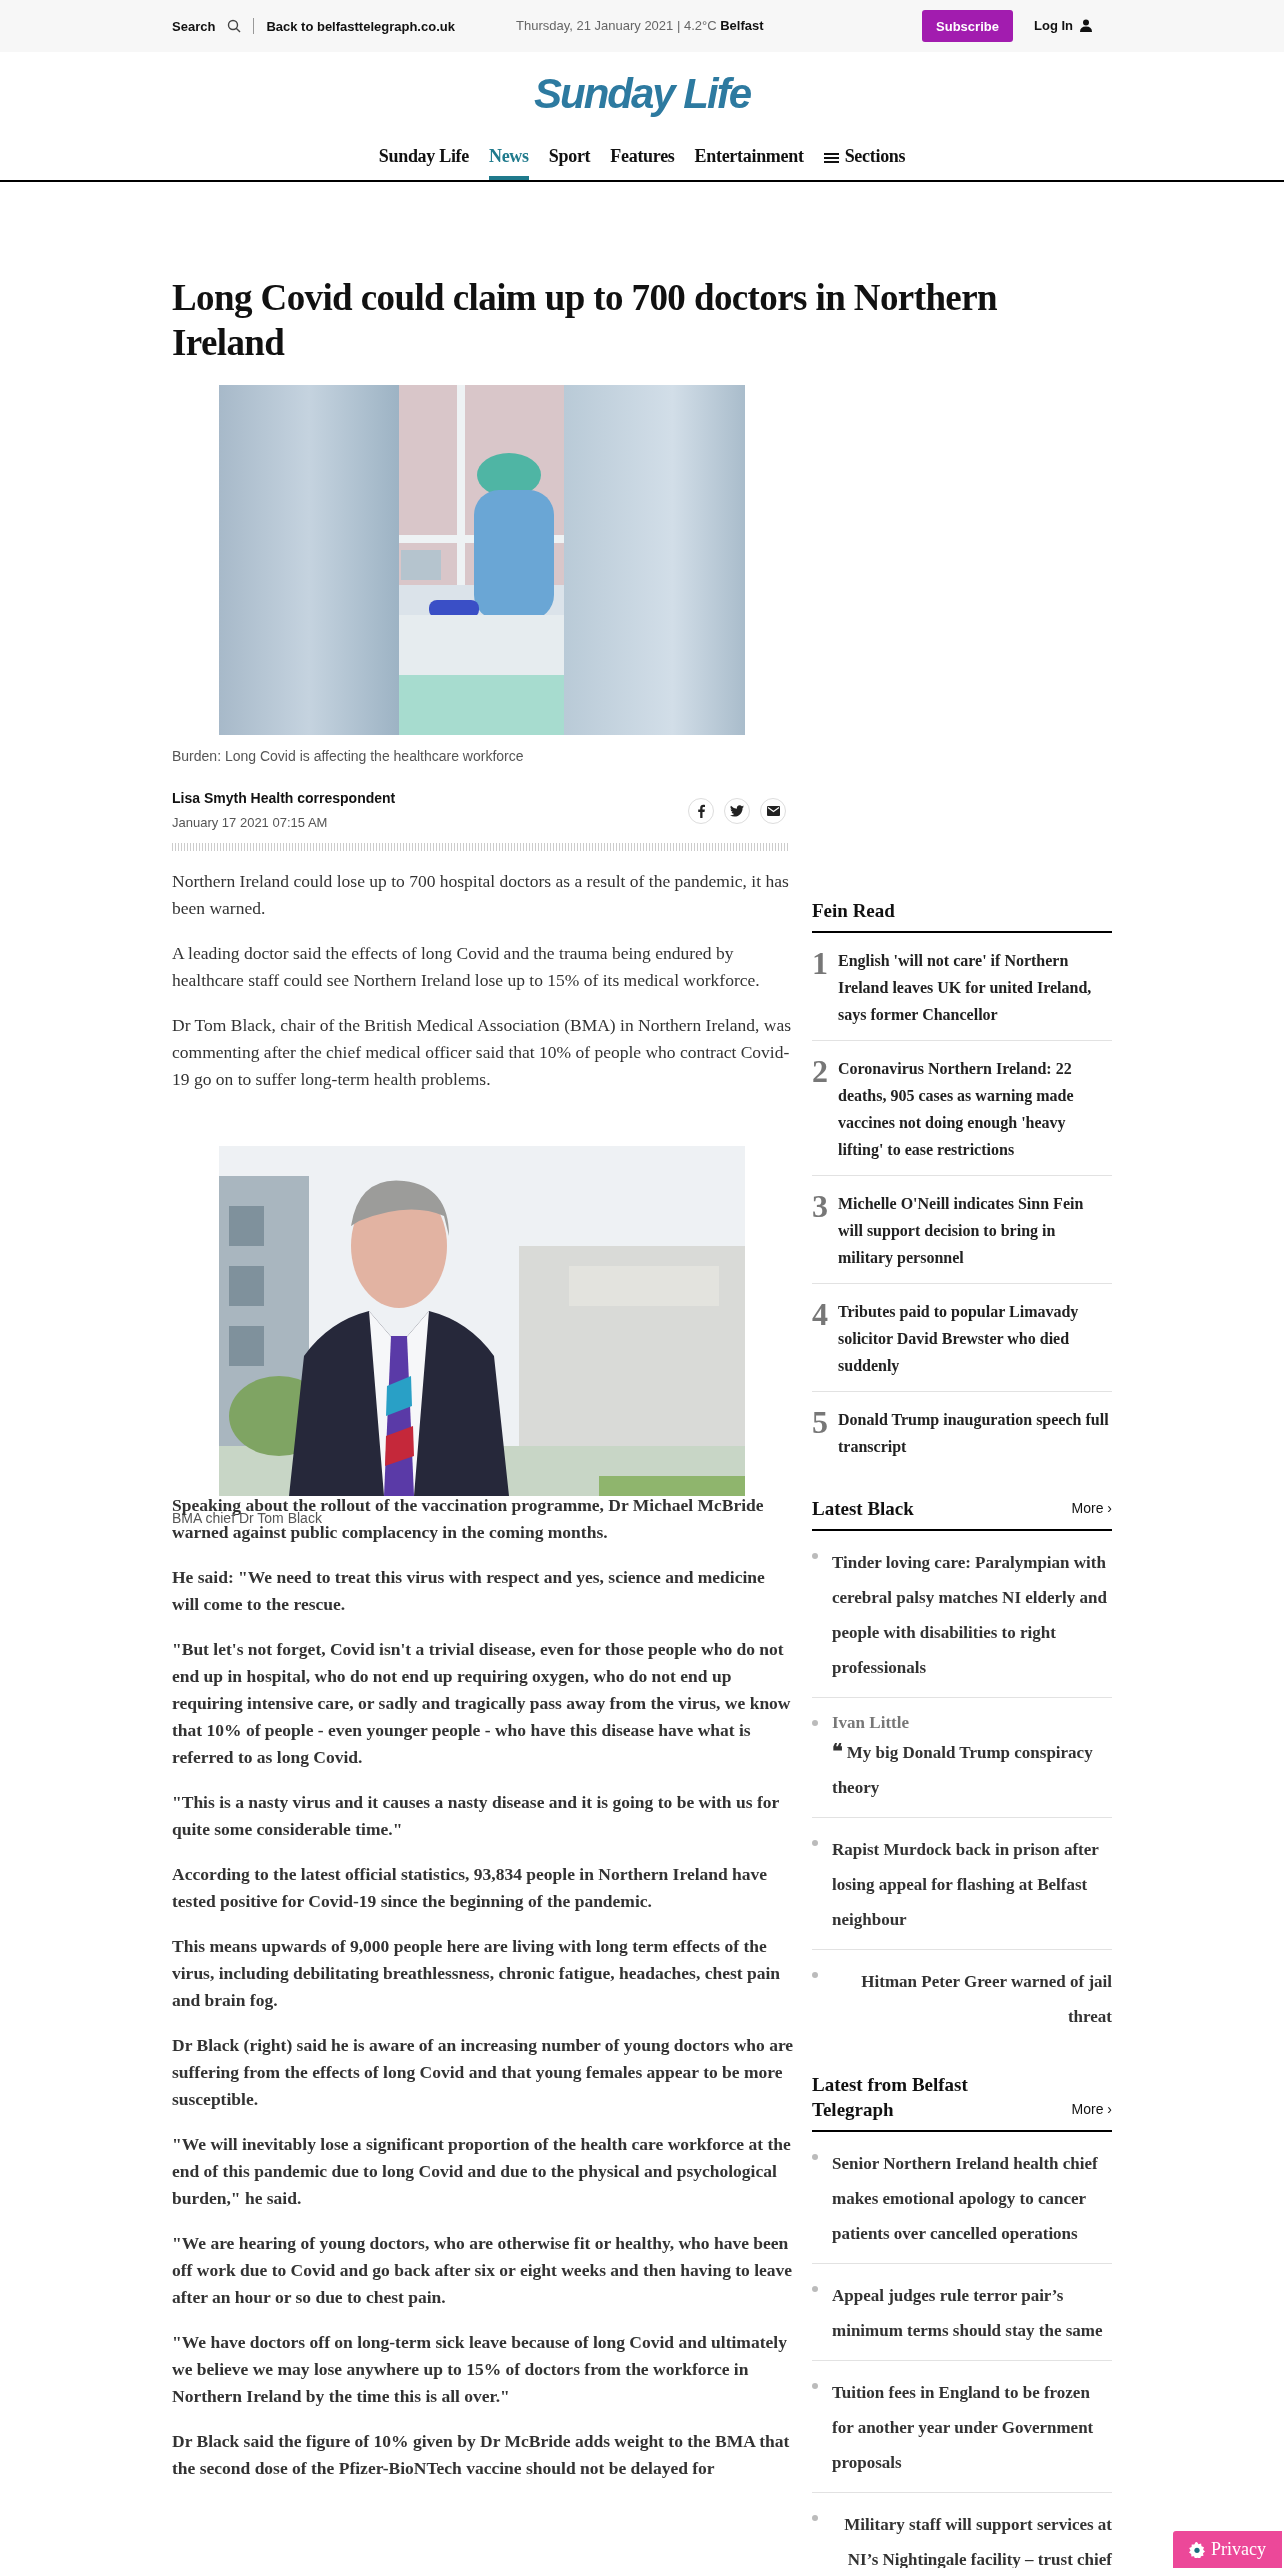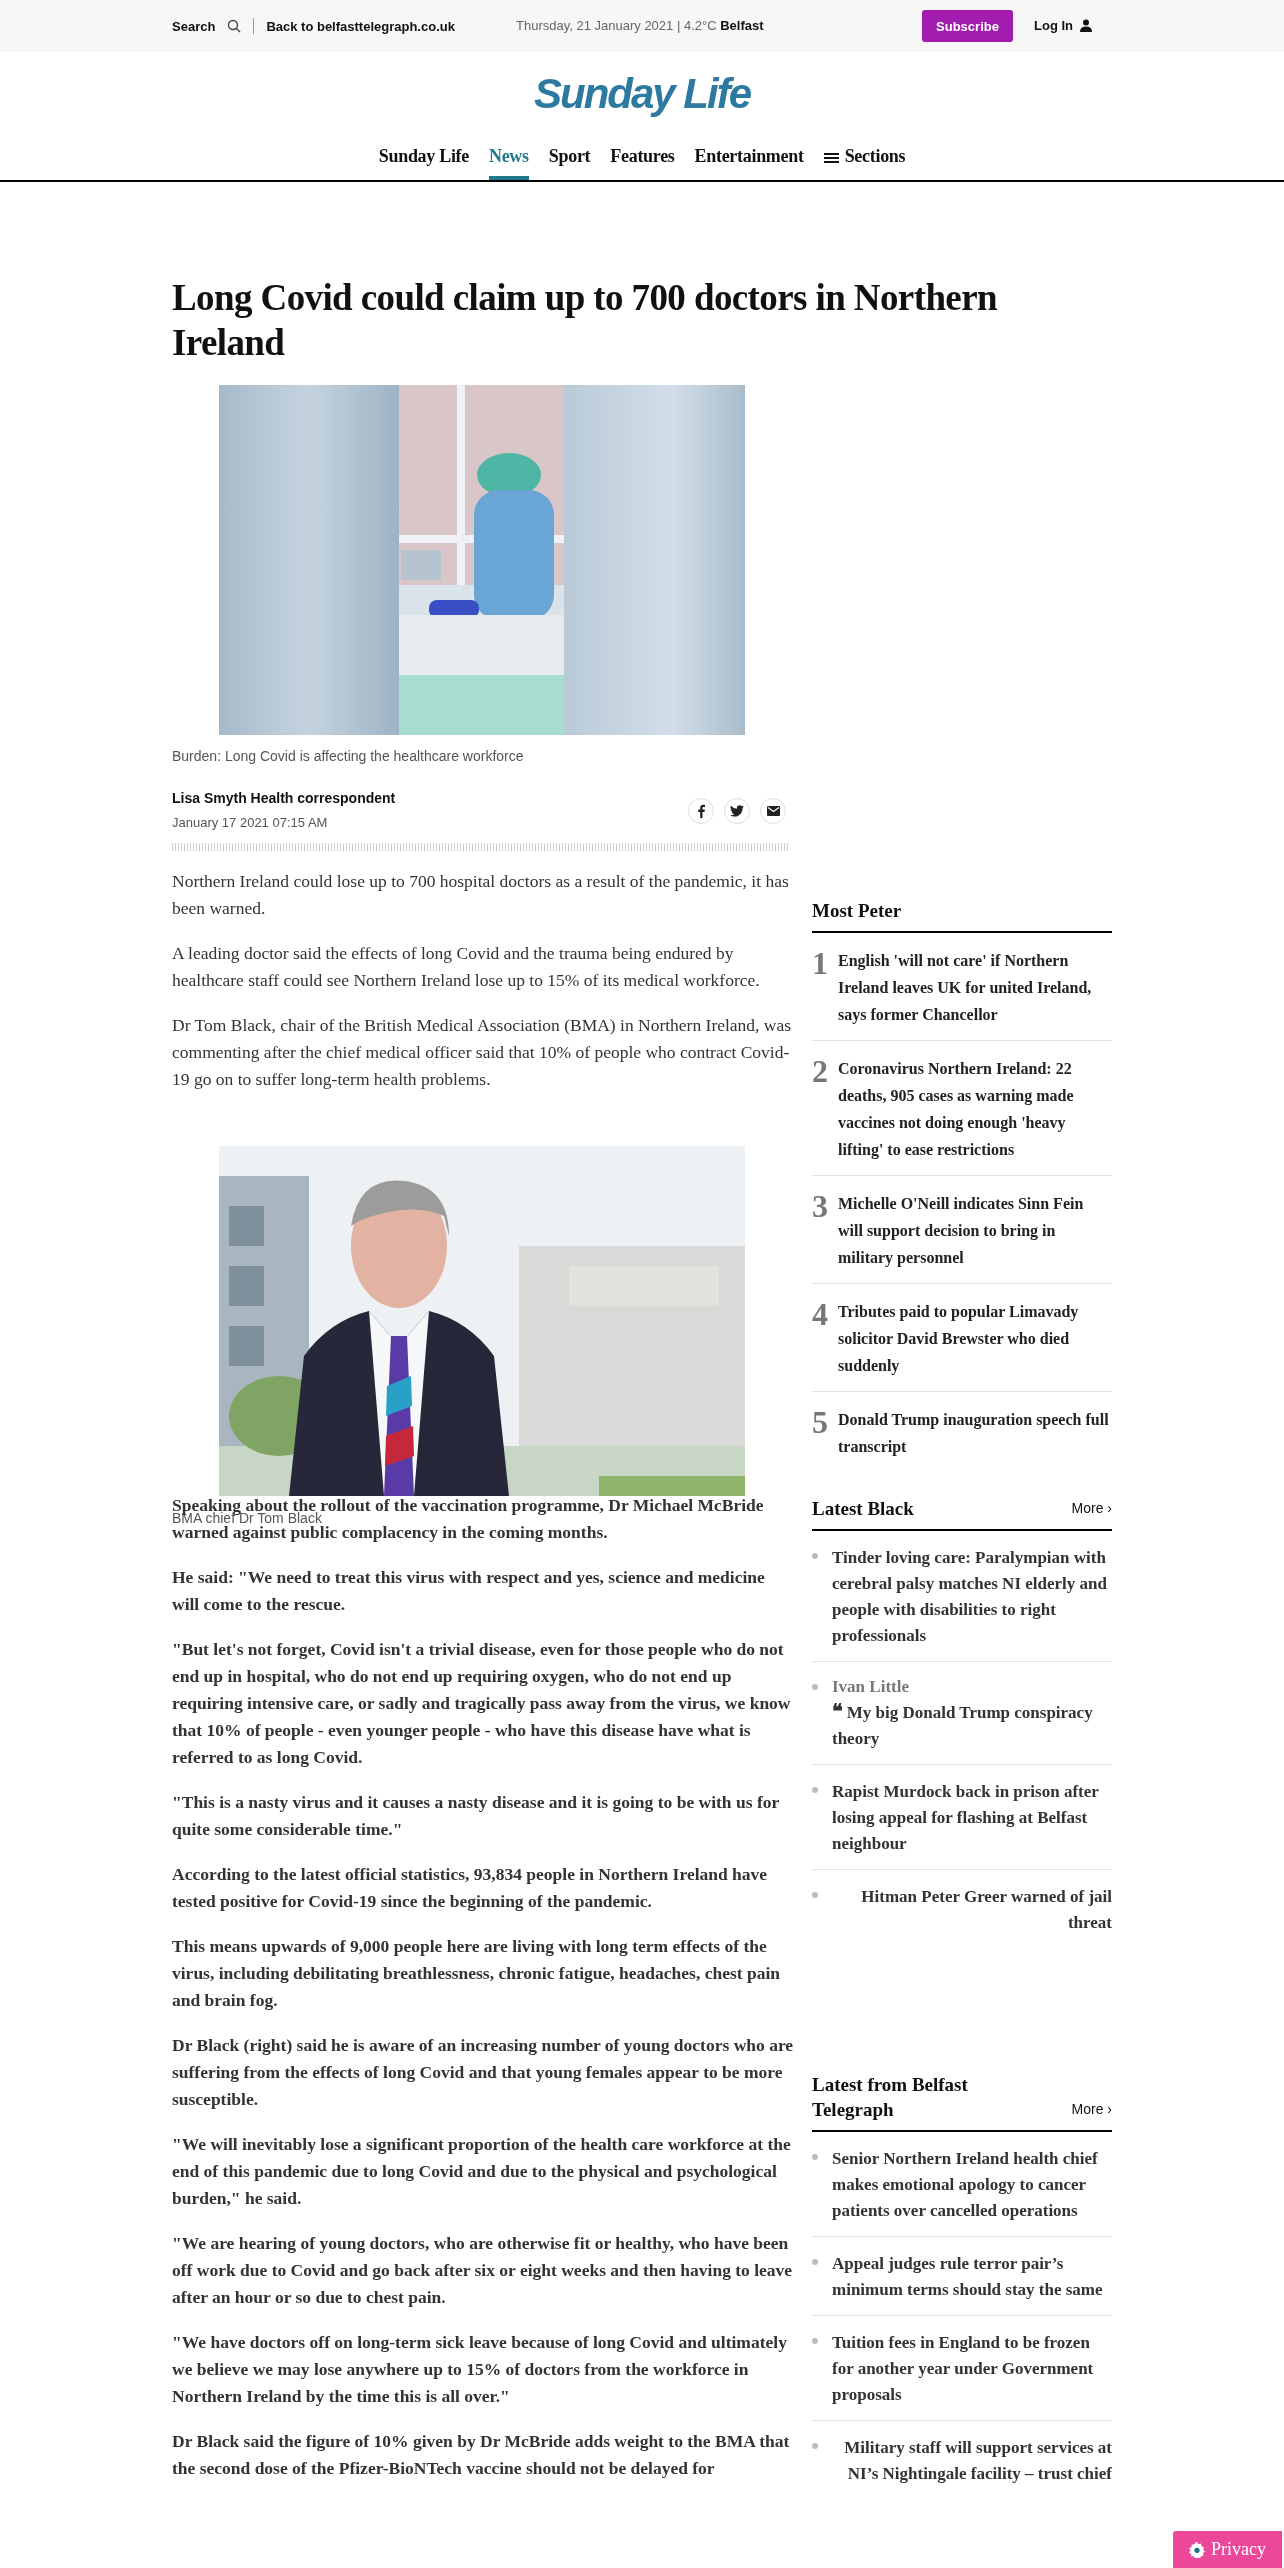--- a/index.html
+++ b/index.html
@@ -47,21 +47,21 @@
   .sidebar { position: absolute; left: 812px; width: 300px; font-family: "Liberation Serif", serif; }
   .side-head { font-weight: bold; font-size: 19px; color: #111; padding-bottom: 8px; border-bottom: 2px solid #000; display: flex; justify-content: space-between; align-items: flex-end; line-height: 25px; }
   .side-head .more { font-family: "Liberation Sans", sans-serif; font-weight: normal; font-size: 14px; color: #111; }
   .mr-item { display: flex; padding: 14px 0 12px; border-bottom: 1px solid #e2e2e2; }
   .mr-item:last-child { border-bottom: none; }
   .mr-num { font-size: 32px; color: #777; width: 26px; font-weight: bold; line-height: 32px; }
   .mr-text { font-weight: bold; font-size: 16px; line-height: 27px; color: #222; flex: 1; }
   .ln-item { display: flex; padding: 14px 0 12px; border-bottom: 1px solid #e2e2e2; }
   .ln-item.noborder { border-bottom: none; text-align: right; }
   .ln-dot { width: 6px; height: 6px; border-radius: 50%; background: #bbb; margin-top: 8px; margin-right: 14px; flex: none; }
-  .ln-text { font-weight: bold; font-size: 17px; line-height: 26px; color: #333; flex: 1; }
+  .ln-text { font-weight: bold; font-size: 17px; line-height: 35px; color: #333; flex: 1; }
   .ln-author { font-weight: bold; font-size: 17px; color: #777; line-height: 22px; }
   .quote-mark { font-size: 20px; margin-right: 4px; }
 
   .privacy-btn { position: absolute; left: 1173px; top: 2531px; width: 109px; height: 37px; background: #ec4899; color: #fff; font-family: "Liberation Serif", serif; font-size: 18px; display: flex; align-items: center; justify-content: center; border-radius: 3px 0 0 0; text-align: center; }
   .privacy-btn .gear { margin-right: 6px; }
 </style>
 </head>
 <body>
 
 <div class="topbar">
@@ -199,21 +199,21 @@
   <p>This means upwards of 9,000 people here are living with long term effects of the virus, including debilitating breathlessness, chronic fatigue, headaches, chest pain and brain fog.</p>
   <p>Dr Black (right) said he is aware of an increasing number of young doctors who are suffering from the effects of long Covid and that young females appear to be more susceptible.</p>
   <p>"We will inevitably lose a significant proportion of the health care workforce at the end of this pandemic due to long Covid and due to the physical and psychological burden," he said.</p>
   <p>"We are hearing of young doctors, who are otherwise fit or healthy, who have been off work due to Covid and go back after six or eight weeks and then having to leave after an hour or so due to chest pain.</p>
   <p>"We have doctors off on long-term sick leave because of long Covid and ultimately we believe we may lose anywhere up to 15% of doctors from the workforce in Northern Ireland by the time this is all over."</p>
   <p>Dr Black said the figure of 10% given by Dr McBride adds weight to the BMA that the second dose of the Pfizer-BioNTech vaccine should not be delayed for</p>
 </div>
 
 <div class="sidebar" style="top: 898px;">
   <div class="side-head">
-    <span>Most Peter</span>
+    <span>Fein Read</span>
   </div>
   <div class="mr-item">
     <span class="mr-num">1</span>
     <span class="mr-text">English 'will not care' if Northern Ireland leaves UK for united Ireland, says former Chancellor</span>
   </div>
   <div class="mr-item">
     <span class="mr-num">2</span>
     <span class="mr-text">Coronavirus Northern Ireland: 22 deaths, 905 cases as warning made vaccines not doing enough 'heavy lifting' to ease restrictions</span>
   </div>
   <div class="mr-item">

